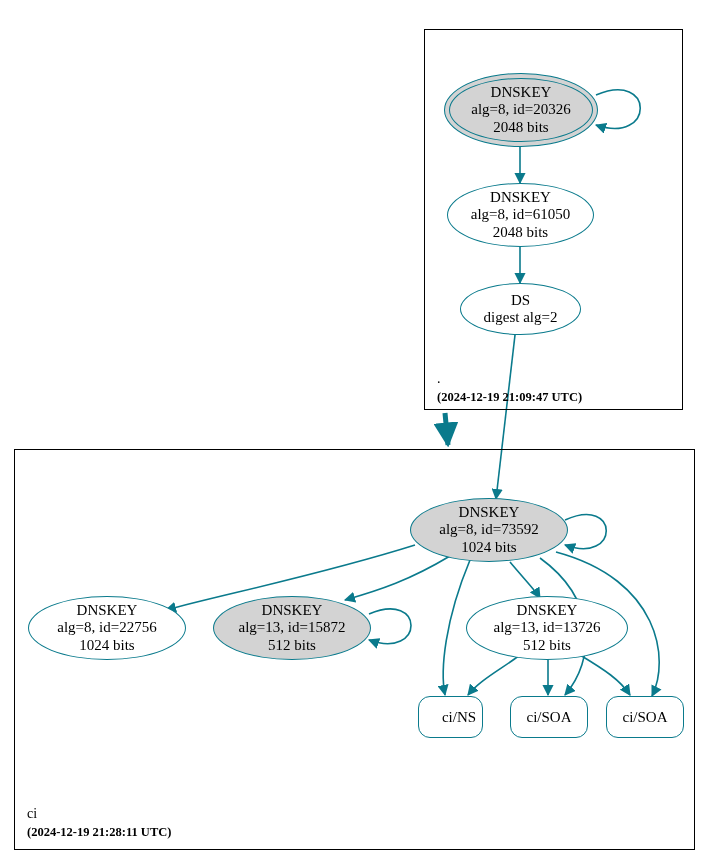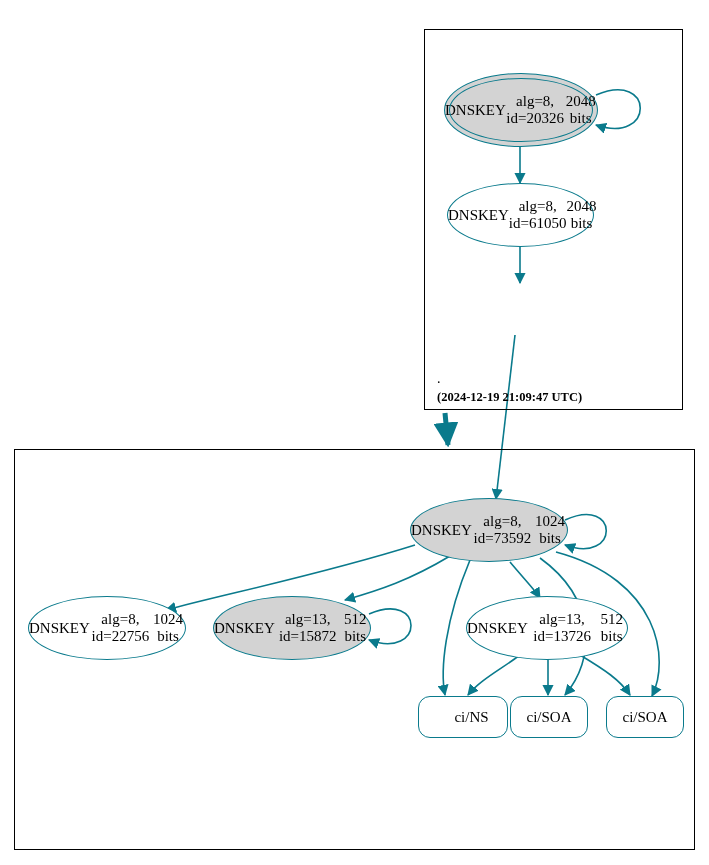--- a/index.html
+++ b/index.html
@@ -32,23 +32,23 @@
   .zone-label .ts {
     font-size: 12.5px;
     font-weight: bold;
   }
   .node {
     position: absolute;
     border: 1.6px solid #0a7a8c;
     border-radius: 50%;
     box-sizing: border-box;
     display: flex;
-    flex-direction: row;
+    flex-direction: column;
     align-items: center;
-    justify-content: flex-start;
+    justify-content: center;
     text-align: center;
     background: #ffffff;
     color: #000;
   }
   .node.filled {
     background: #d3d3d3;
   }
   .node.double::after {
     content: "";
     position: absolute;
@@ -125,33 +125,41 @@
     <path d="M 556 552 C 660 580, 670 660, 652 696" fill="none" stroke="#0a7a8c" stroke-width="1.6" marker-end="url(#arrow)"></path>
   </svg>
 
   <div class="zone-box" style="left:424px; top:29px; width:259px; height:381px;"></div>
   <div class="zone-label" style="left:437px; top:370px;">
     <span>.</span><br>
     <span class="ts">(2024-12-19 21:09:47 UTC)</span>
   </div>
 
   <div class="zone-box" style="left:14px; top:449px; width:681px; height:401px;"></div>
+  <div class="zone-label" style="left:27px; top:805px;">
+    <span>ci</span><br>
+    <span class="ts">(2024-12-19 21:28:11 UTC)</span>
+  </div>
 
   <div class="node filled double" style="left:444px; top:73px; width:154px; height:74px;">
     <div class="title">DNSKEY</div>
     <div class="meta">alg=8, id=20326</div>
     <div class="meta">2048 bits</div>
   </div>
 
   <div class="node" style="left:447px; top:183px; width:147px; height:64px;">
     <div class="title">DNSKEY</div>
     <div class="meta">alg=8, id=61050</div>
     <div class="meta">2048 bits</div>
   </div>
 
+  <div class="node" style="left:460px; top:283px; width:121px; height:52px;">
+    <div class="title">DS</div>
+    <div class="meta">digest alg=2</div>
+  </div>
 
   <div class="node filled" style="left:410px; top:498px; width:158px; height:64px;">
     <div class="title">DNSKEY</div>
     <div class="meta">alg=8, id=73592</div>
     <div class="meta">1024 bits</div>
   </div>
 
   <div class="node" style="left:28px; top:596px; width:158px; height:64px;">
     <div class="title">DNSKEY</div>
     <div class="meta">alg=8, id=22756</div>
@@ -163,21 +171,21 @@
     <div class="meta">alg=13, id=15872</div>
     <div class="meta">512 bits</div>
   </div>
 
   <div class="node" style="left:466px; top:596px; width:162px; height:64px;">
     <div class="title">DNSKEY</div>
     <div class="meta">alg=13, id=13726</div>
     <div class="meta">512 bits</div>
   </div>
 
-  <div class="rrnode" style="left:418px; top:696px; width:90px; height:42px;padding-left:17px;">
+  <div class="rrnode" style="left:418px; top:696px; width:65px; height:42px;padding-left:17px;">
     <span>ci/NS</span>
   </div>
   <div class="rrnode" style="left:510px; top:696px; width:78px; height:42px;">
     <span>ci/SOA</span>
   </div>
   <div class="rrnode" style="left:606px; top:696px; width:78px; height:42px;">
     <span>ci/SOA</span>
   </div>
 
 </div>

